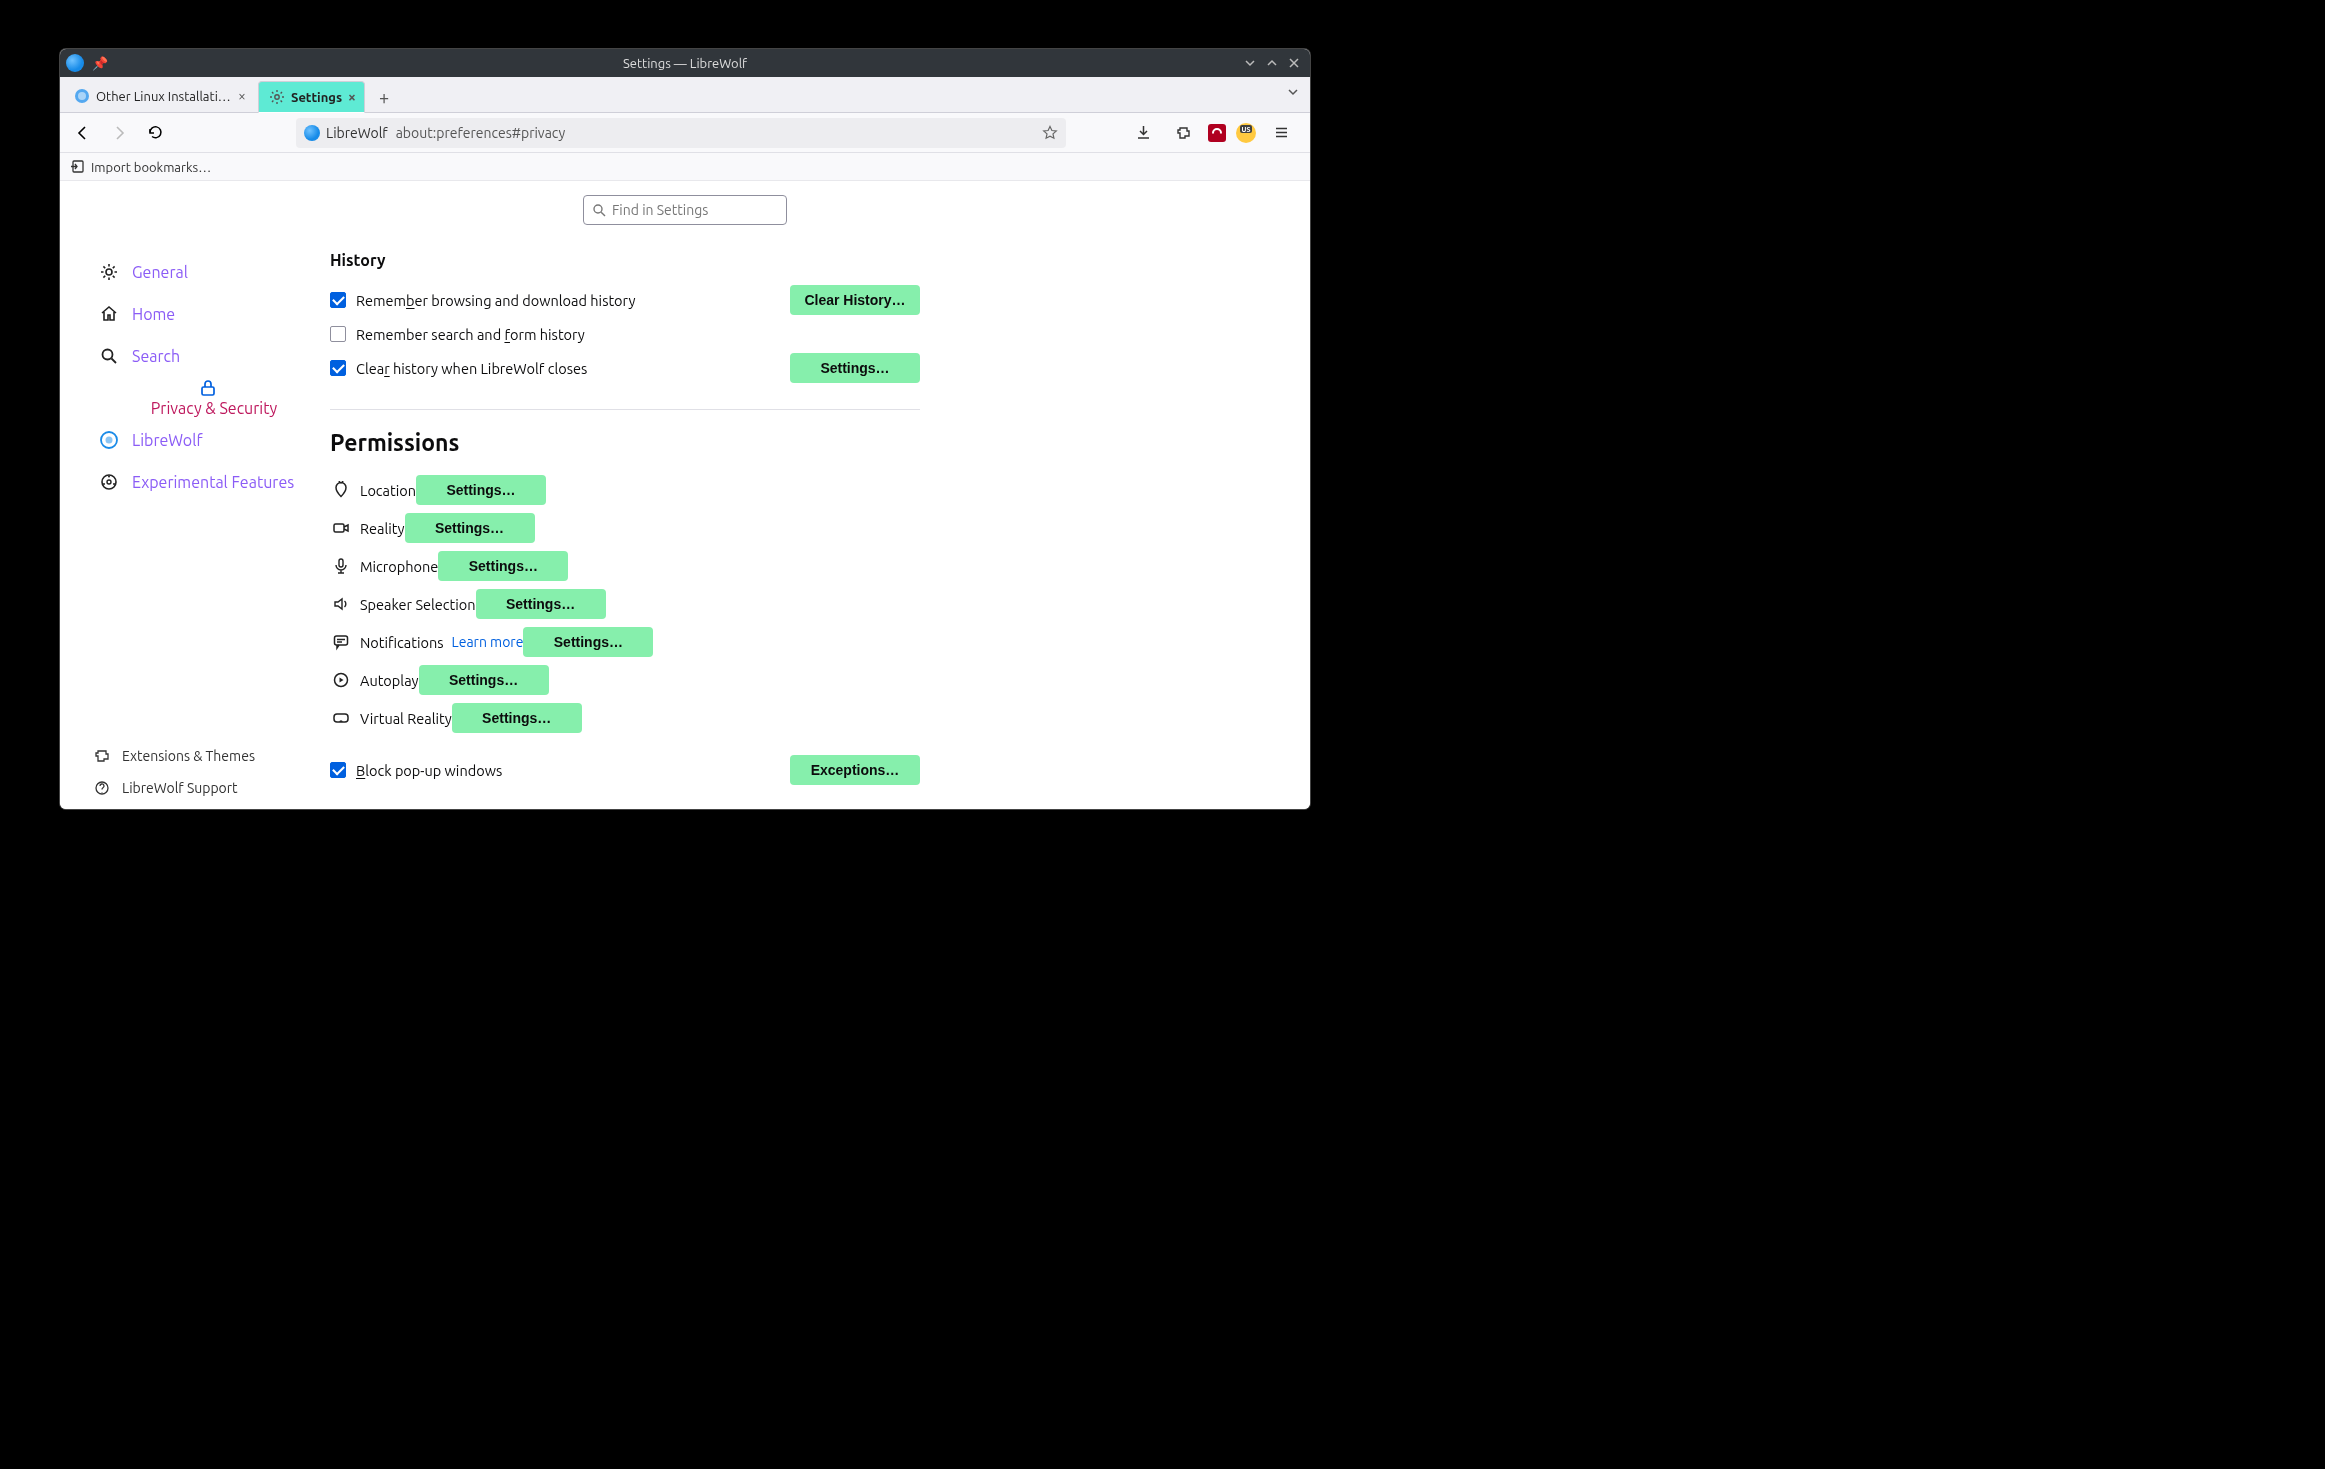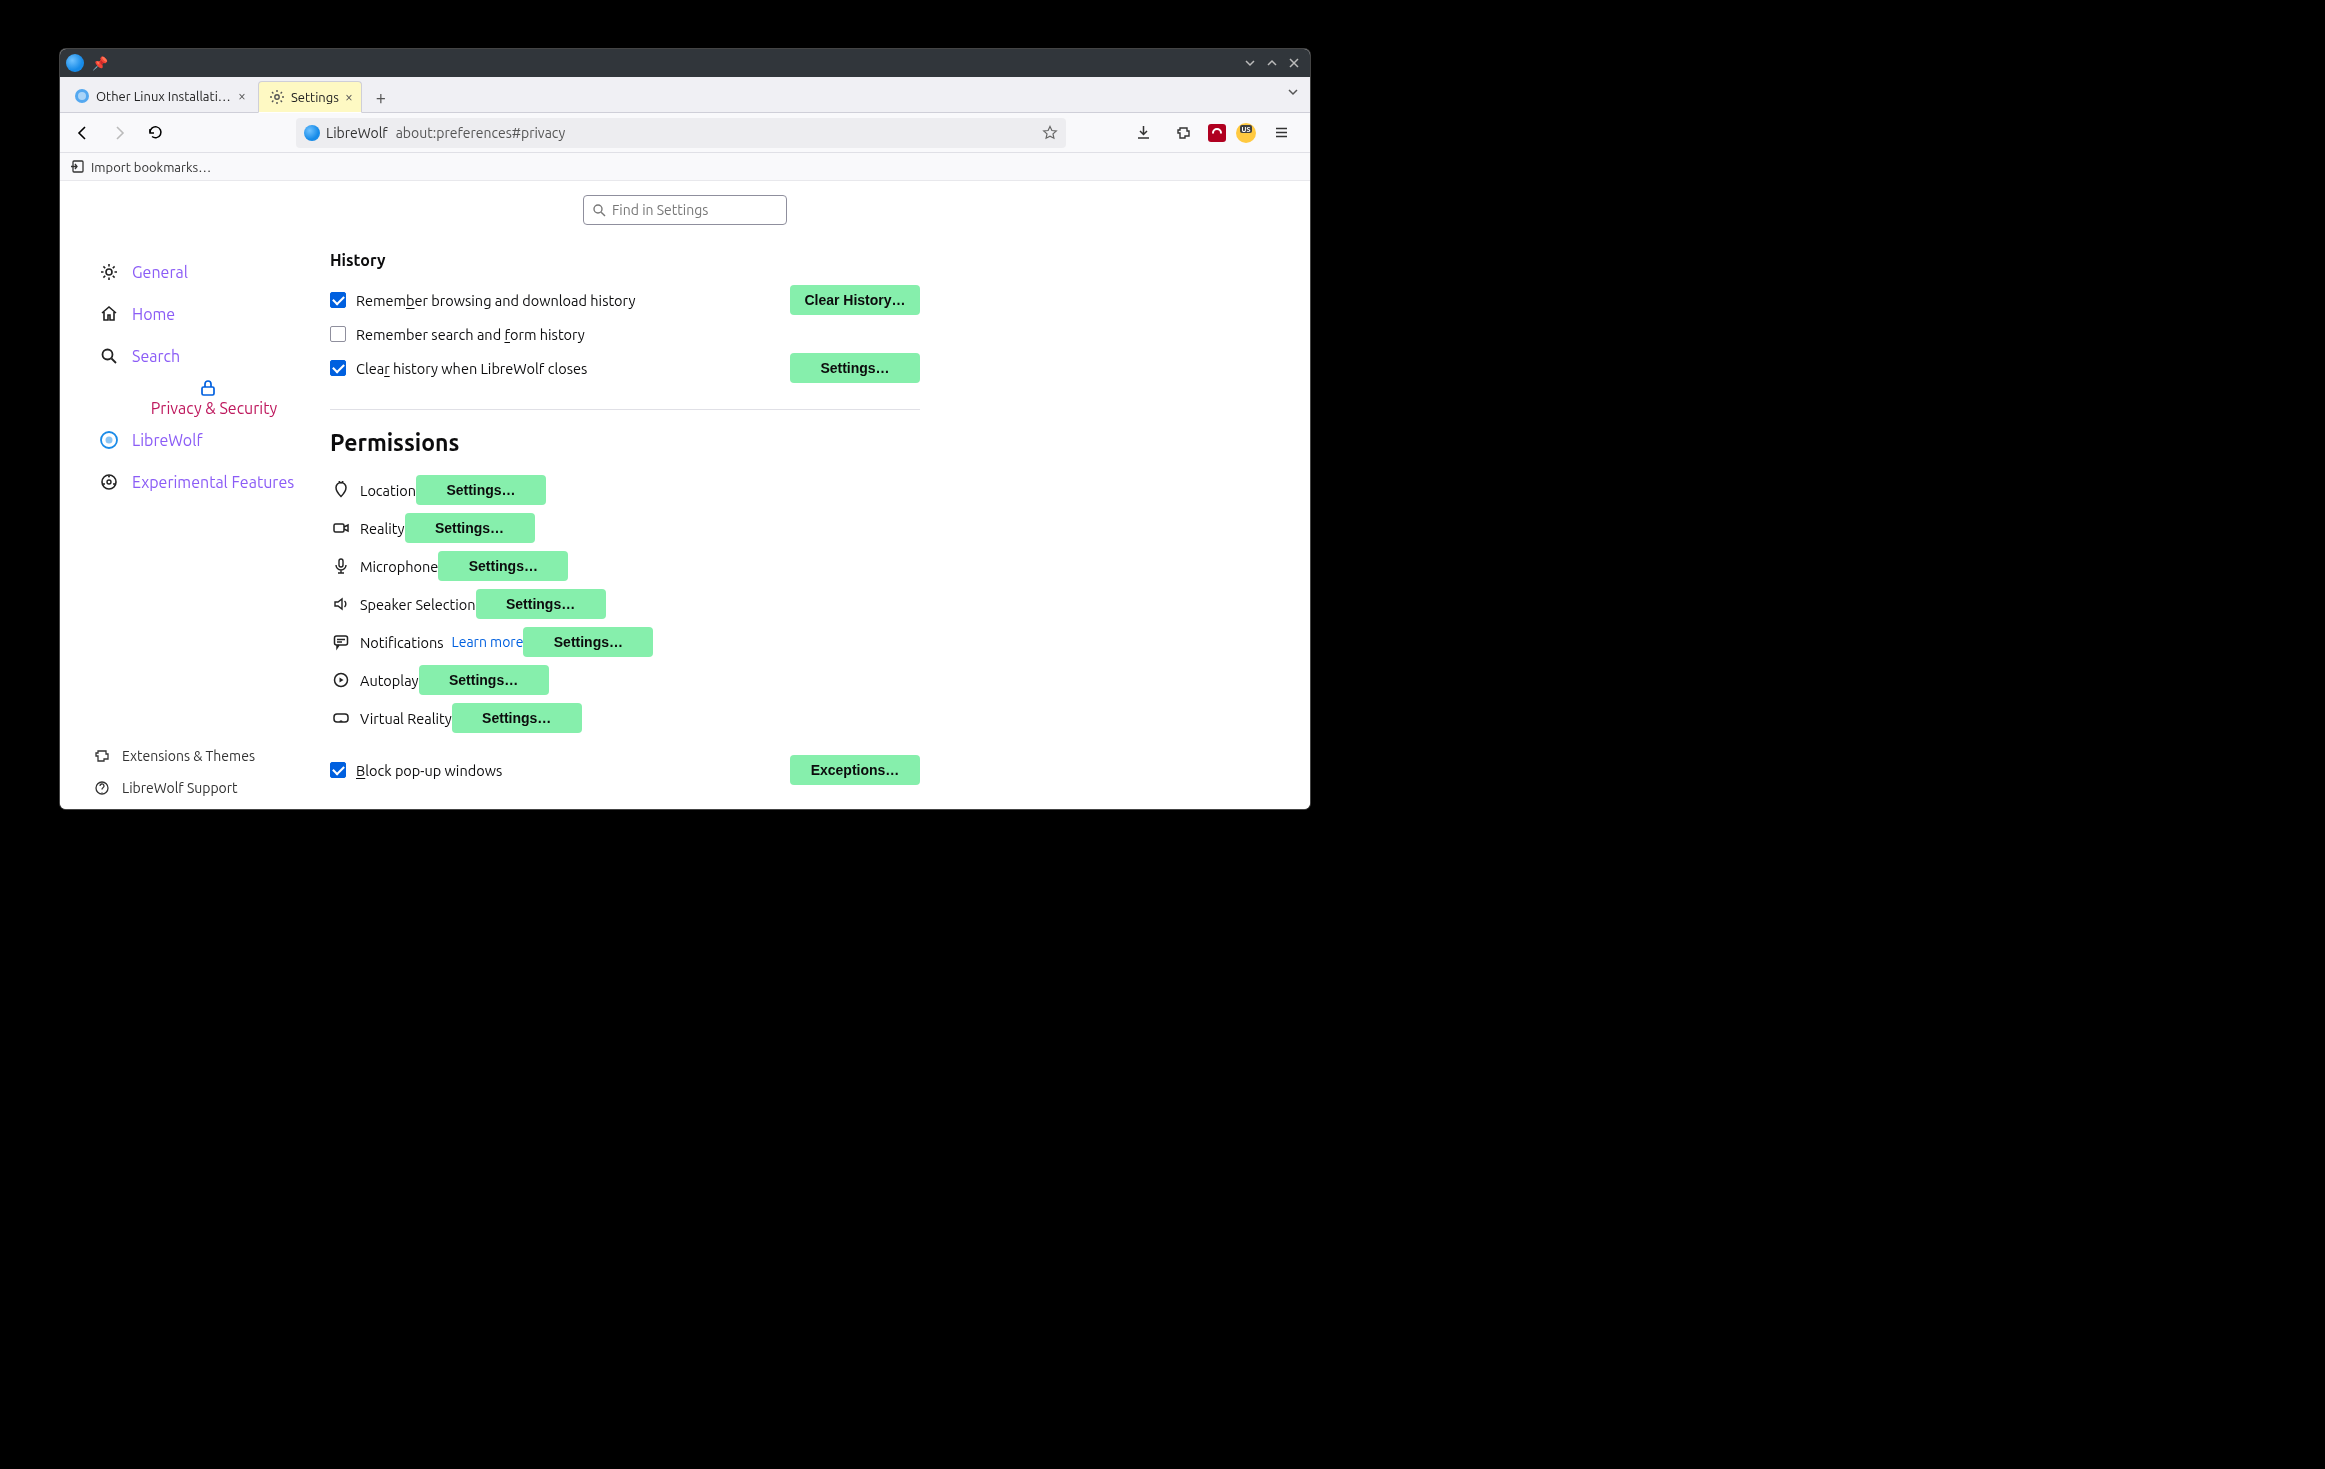--- a/index.html
+++ b/index.html
@@ -7,21 +7,21 @@
 .window { position: absolute; left: 60px; top: 49px; width: 1250px; height: 760px; background: #fff; border-radius: 6px; overflow: hidden; box-shadow: 0 0 0 1px #444; }
 .titlebar { height: 28px; background: #31363b; display: flex; align-items: center; color: #ddd; font-size: 13px; position: relative; }
 .titlebar-appicon { width: 18px; height: 18px; margin-left: 6px; border-radius: 9px; background: radial-gradient(circle at 35% 35%, #6fc2ff 0%, #178be8 60%); display:flex; align-items:center; justify-content:center; }
 .titlebar-pin { margin-left: 8px; font-size: 13px; color:#bbb; }
 .titlebar-title { position:absolute; left:0; right:0; text-align:center; pointer-events:none; }
 .titlebar-buttons { margin-left:auto; display:flex; gap:10px; padding-right:10px; color:#bbb; }
 .titlebar-buttons span { cursor:pointer; }
 .tabbar { height: 36px; background: #f0f0f4; display:flex; align-items:flex-end; border-bottom:1px solid #cfcfd8; position:relative; }
 .tab { height: 32px; display:flex; align-items:center; padding: 0 8px 0 10px; font-size: 13px; color:#222; margin-left:4px; border-radius:4px 4px 0 0; max-width:190px; }
 .tab.inactive { background: transparent; }
-.tab.active { background: #fef9c3; border:1px solid #cfcfd8; border-bottom:1px solid #fff; margin-bottom:-1px; }
+.tab.active { background: #5eead4; border:1px solid #cfcfd8; border-bottom:1px solid #fff; margin-bottom:-1px;font-weight:bold; }
 .tab .tabicon { width:16px; height:16px; margin-right:6px; flex-shrink:0; }
 .tab .tabtitle { white-space:nowrap; overflow:hidden; text-overflow:ellipsis; flex:1; }
 .tab .tabclose { margin-left:6px; font-size:14px; color:#555; cursor:pointer; }
 .newtab { width:30px; height:30px; display:flex; align-items:center; justify-content:center; font-size:18px; color:#555; cursor:pointer; margin-left:4px; }
 .tabbar-overflow { position:absolute; right:10px; top:8px; font-size:12px; color:#555; cursor:pointer; }
 .toolbar { height: 40px; background:#f9f9fb; display:flex; align-items:center; padding:0 8px; gap:6px; border-bottom:1px solid #e0e0e6; }
 .tb-btn { width:30px; height:30px; display:flex; align-items:center; justify-content:center; color:#444; cursor:pointer; border-radius:4px; }
 .tb-btn.disabled { color:#bbb; cursor:default; }
 .urlbar { flex:1; max-width:770px; margin-left:120px; height:30px; background:#ededf0; border-radius:4px; display:flex; align-items:center; padding:0 8px; font-size:14px; color:#333; }
 .urlbar .identity { display:flex; align-items:center; gap:6px; margin-right:8px; }
@@ -65,20 +65,21 @@
 svg { display:block; }
 </style>
 </head>
 <body>
 
 <div class="window">
 
   <div class="titlebar">
     <div class="titlebar-appicon"></div>
     <span class="titlebar-pin">📌</span>
+    <div class="titlebar-title">Settings — LibreWolf</div>
     <div class="titlebar-buttons">
       <span>
         <svg width="12" height="12" viewBox="0 0 12 12">
             <path d="M2 4 L6 8 L10 4" stroke="#bbb" stroke-width="1.5" fill="none"></path>
           </svg>
       </span>
       <span>
         <svg width="12" height="12" viewBox="0 0 12 12">
             <path d="M2 8 L6 4 L10 8" stroke="#bbb" stroke-width="1.5" fill="none"></path>
           </svg>

